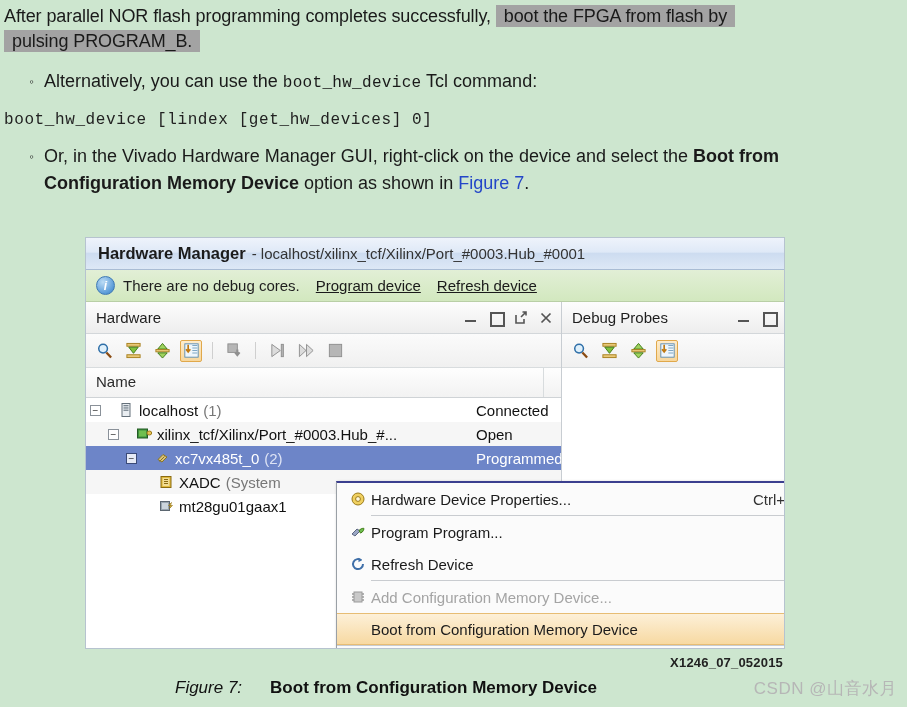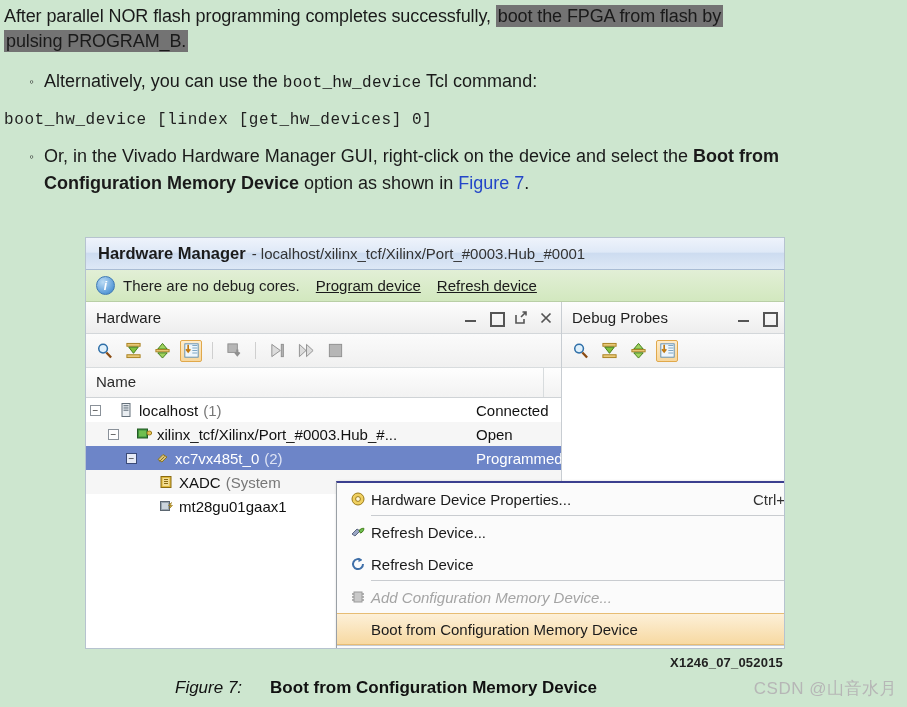--- a/index.html
+++ b/index.html
@@ -12,21 +12,21 @@
     position: relative;
     overflow: hidden;
   }
 
   
   .doc { position:absolute; left:0; top:0; width:907px; }
   .para1 {
     font-size: 18px; line-height: 25px; padding: 4px 0 0 4px;
     letter-spacing: -0.1px;
   }
-  .hl { background:#737373; padding:1px 2px;text-align:center; }
+  .hl { background:#a3a3a3; padding:1px 8px;text-align:center; }
 
   ul.bullets { list-style:none; margin:0; padding:0; }
   .bullet-row { display:flex; align-items:flex-start; margin-top:14px; }
   .bullet-mark {
     width: 44px; flex:0 0 44px; text-align:right; padding-right:10px;
     font-size: 13px; color:#222; line-height: 27px;
   }
   .bullet-body { font-size:18px; line-height:27px; max-width:845px; }
   .mono { font-family:"Liberation Mono", monospace; font-size:16px; letter-spacing:0.3px; }
   .codeline {
@@ -127,21 +127,21 @@
     position:absolute; left:250px; top:243px; width:450px;
     background:#fbfbfb; border:1px solid #9aa0a6;
     box-shadow:1px 1px 3px rgba(0,0,0,.25);
     font-size:15px; color:#1b1b1b; overflow:hidden;
     border-top:2px solid #3b3f8f;
   }
   .mi { display:flex; align-items:center; height:32px; padding-left:8px; position:relative; }
   .mi .micon { width:26px; flex:0 0 26px; display:flex; align-items:center; justify-content:center; }
   .mi .mlabel { flex:1; }
   .mi .maccel { color:#333; }
-  .mi.dis .mlabel, .mi.dis .maccel { color:#a4a4a4;font-style:italic; }
+  .mi.dis .mlabel, .mi.dis .maccel { color:#a4a4a4; }
   .mi.hi { background:linear-gradient(to bottom,#fdf0d8,#f7d9a2); border-top:1px solid #e7bd74; border-bottom:1px solid #e7bd74;}
   .msep { height:1px; background:#c9ccd0; margin:0 0 0 34px; }
   .msep.full { margin-left:0; }
 
   .figid {
     position:absolute; right:2px; top:418px; font-size:13px; font-weight:bold;
     font-family:"Liberation Sans", sans-serif; color:#222; letter-spacing:0.2px;
   }
 
   
@@ -428,21 +428,21 @@
       </div>
       <div class="msep"></div>
 
       <div class="mi">
         <span class="micon">
           <svg width="16" height="16" viewBox="0 0 16 16">
               <path d="M2 10l5-5 3 2-5 5z" fill="#9aa6c4" stroke="#5b6680"></path>
               <path d="M9 6.5c3-3 5-2 5-2s-0.4 3.6-3.5 4.6z" fill="#6fbf4f" stroke="#3f7a14"></path>
             </svg>
         </span>
-        <span class="mlabel">Refresh Device...</span>
+        <span class="mlabel">Program Program...</span>
         <span class="maccel"></span>
       </div>
 
       <div class="mi">
         <span class="micon">
           <svg width="16" height="16" viewBox="0 0 16 16">
               <path d="M13 8a5 5 0 1 1-1.6-3.6" fill="none" stroke="#3f6fa8" stroke-width="2"></path>
               <path d="M8.5 1.8l3.4 2.2-3.4 2.2z" fill="#3f6fa8"></path>
             </svg>
         </span>

